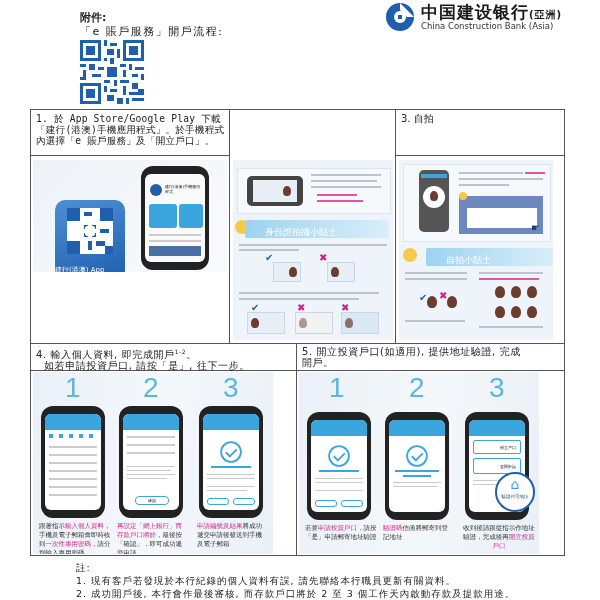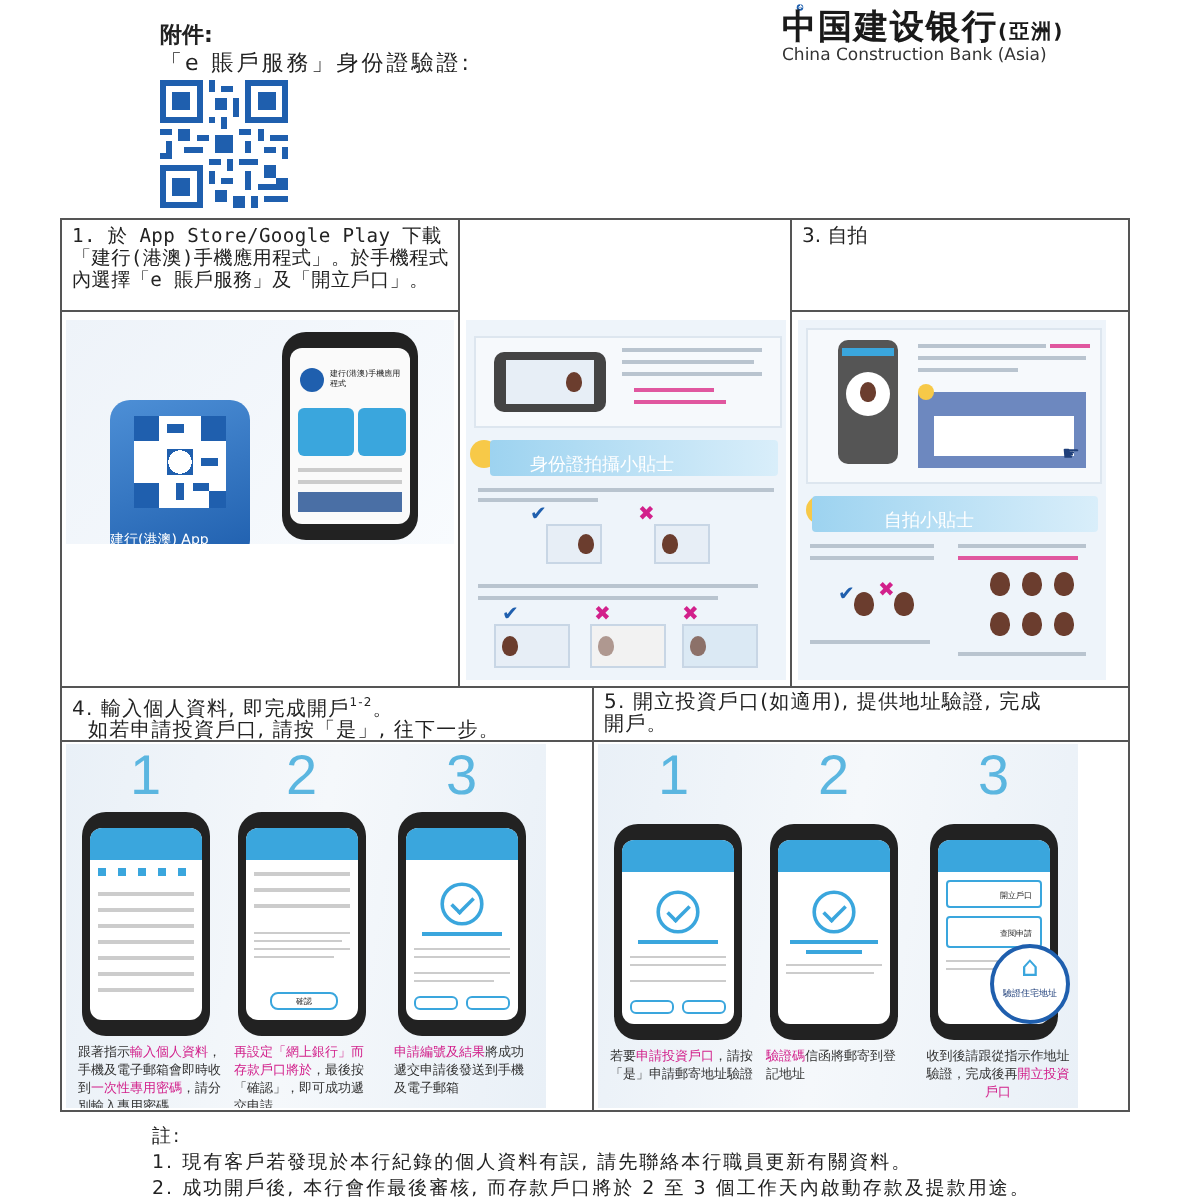--- a/index.html
+++ b/index.html
@@ -1,21 +1,21 @@
 <!DOCTYPE html>
 <html><head>
 <meta charset="utf-8">
 <style>
   html,body{margin:0;padding:0;background:#fff;}
   body{width:600px;height:600px;position:relative;overflow:hidden;font-family:"DejaVu Sans","Liberation Sans",sans-serif;color:#222;}
   .abs{position:absolute;}
   .attach-label{left:80px;top:10px;font-size:11px;font-weight:bold;}
   .flow-title{left:80px;top:24px;font-size:11px;letter-spacing:1.5px;}
   .qr{left:80px;top:40px;width:64px;height:64px;}
-  .logo{left:385px;top:2px;width:200px;height:30px;display:flex;flex-direction:column;}
+  .logo{left:385px;top:2px;width:200px;height:30px;display:flex;align-items:center;}
   .logo-text{margin-left:6px;line-height:1;}
   .logo-cn{font-size:17px;font-weight:bold;color:#1a1a1a;letter-spacing:1px;}
   .logo-cn small{font-size:10px;font-weight:bold;}
   .logo-en{font-size:8.5px;color:#333;margin-top:1px;}
 
   .tbl{left:30px;top:109px;width:535px;height:447px;border:1px solid #555;box-sizing:border-box;text-decoration:underline;}
   .cell{position:absolute;box-sizing:border-box;}
   .hdr{font-size:10px;line-height:11px;padding:3px 5px;border-bottom:1px solid #555;}
   .mono{font-family:"DejaVu Sans Mono","Liberation Mono",monospace;letter-spacing:0.2px;}
   .vline{position:absolute;width:1px;background:#555;}
@@ -45,21 +45,21 @@
   .x-pink{position:absolute;font-size:10px;color:#d2208b;font-weight:bold;}
   .txtline{position:absolute;height:2px;background:#b9c4cf;}
   .pinkline{position:absolute;height:2px;background:#e0579f;}
 
   .note{font-size:9.5px;letter-spacing:1px;}
 </style>
 </head>
 <body>
 
 <div class="abs attach-label">附件:</div>
-<div class="abs flow-title">「e 賬戶服務」身份證驗證:</div>
+<div class="abs flow-title">「e 賬戶服務」開戶流程:</div>
 <div class="abs qr">
   <svg width="64" height="64" viewBox="0 0 21 21" shape-rendering="crispEdges">
     <rect width="21" height="21" fill="#fff"></rect>
     <g fill="#1f5fae">
       <path d="M0 0h7v7H0zM1 1v5h5V1zM2 2h3v3H2z"></path>
       <path d="M14 0h7v7h-7zM15 1v5h5V1zM16 2h3v3h-3z"></path>
       <path d="M0 14h7v7H0zM1 15v5h5v-5zM2 16h3v3H2z"></path>
       <path d="M8 0h1v2H8zM10 1h2v1h-2zM9 3h2v2H9zM12 3h1v3h-1zM8 6h1v1H8zM10 6h1v2h-1z"></path>
       <path d="M0 8h2v1H0zM3 8h2v2H3zM6 9h2v1H6zM1 10h1v2H1zM4 11h3v1H4zM0 12h2v1H0z"></path>
       <path d="M9 9h3v3H9zM13 8h2v1h-2zM16 8h1v2h-1zM18 9h3v1h-3zM14 10h1v2h-1zM17 11h2v1h-2zM20 11h1v2h-1z"></path>
@@ -163,21 +163,21 @@
     </div>
     <div class="txtline" style="left:60px;top:12px;width:64px;"></div>
     <div class="pinkline" style="left:126px;top:12px;width:20px;"></div>
     <div class="txtline" style="left:60px;top:18px;width:84px;"></div>
     <div class="txtline" style="left:60px;top:24px;width:50px;"></div>
     <div style="position:absolute;left:60px;top:36px;width:84px;height:38px;background:#6d88bf;"></div>
     <div style="position:absolute;left:68px;top:48px;width:70px;height:20px;background:#fff;"></div>
     <div class="bulb" style="left:60px;top:32px;width:8px;height:8px;"></div>
     <span style="position:absolute;left:132px;top:62px;font-size:10px;color:#1f3f7a;">☛</span>
     <div class="bulb" style="left:4px;top:88px;"></div>
-    <div class="tip-bar" style="left:7px;top:88px;width:127px;padding-left:16px;"><span>自拍小貼士</span></div>
+    <div class="tip-bar" style="left:27px;top:88px;width:127px;"><span>自拍小貼士</span></div>
     <div class="txtline" style="left:6px;top:112px;width:62px;"></div>
     <div class="txtline" style="left:6px;top:118px;width:62px;"></div>
     <div class="txtline" style="left:80px;top:112px;width:64px;"></div>
     <div class="pinkline" style="left:80px;top:118px;width:60px;"></div>
     <span class="chk-blue" style="left:20px;top:132px;">✔</span>
     <div class="face" style="left:28px;top:136px;width:10px;height:12px;"></div>
     <span class="x-pink" style="left:40px;top:130px;">✖</span>
     <div class="face" style="left:48px;top:136px;width:10px;height:12px;"></div>
     <div class="face" style="left:96px;top:126px;width:10px;height:12px;"></div>
     <div class="face" style="left:112px;top:126px;width:10px;height:12px;"></div>

